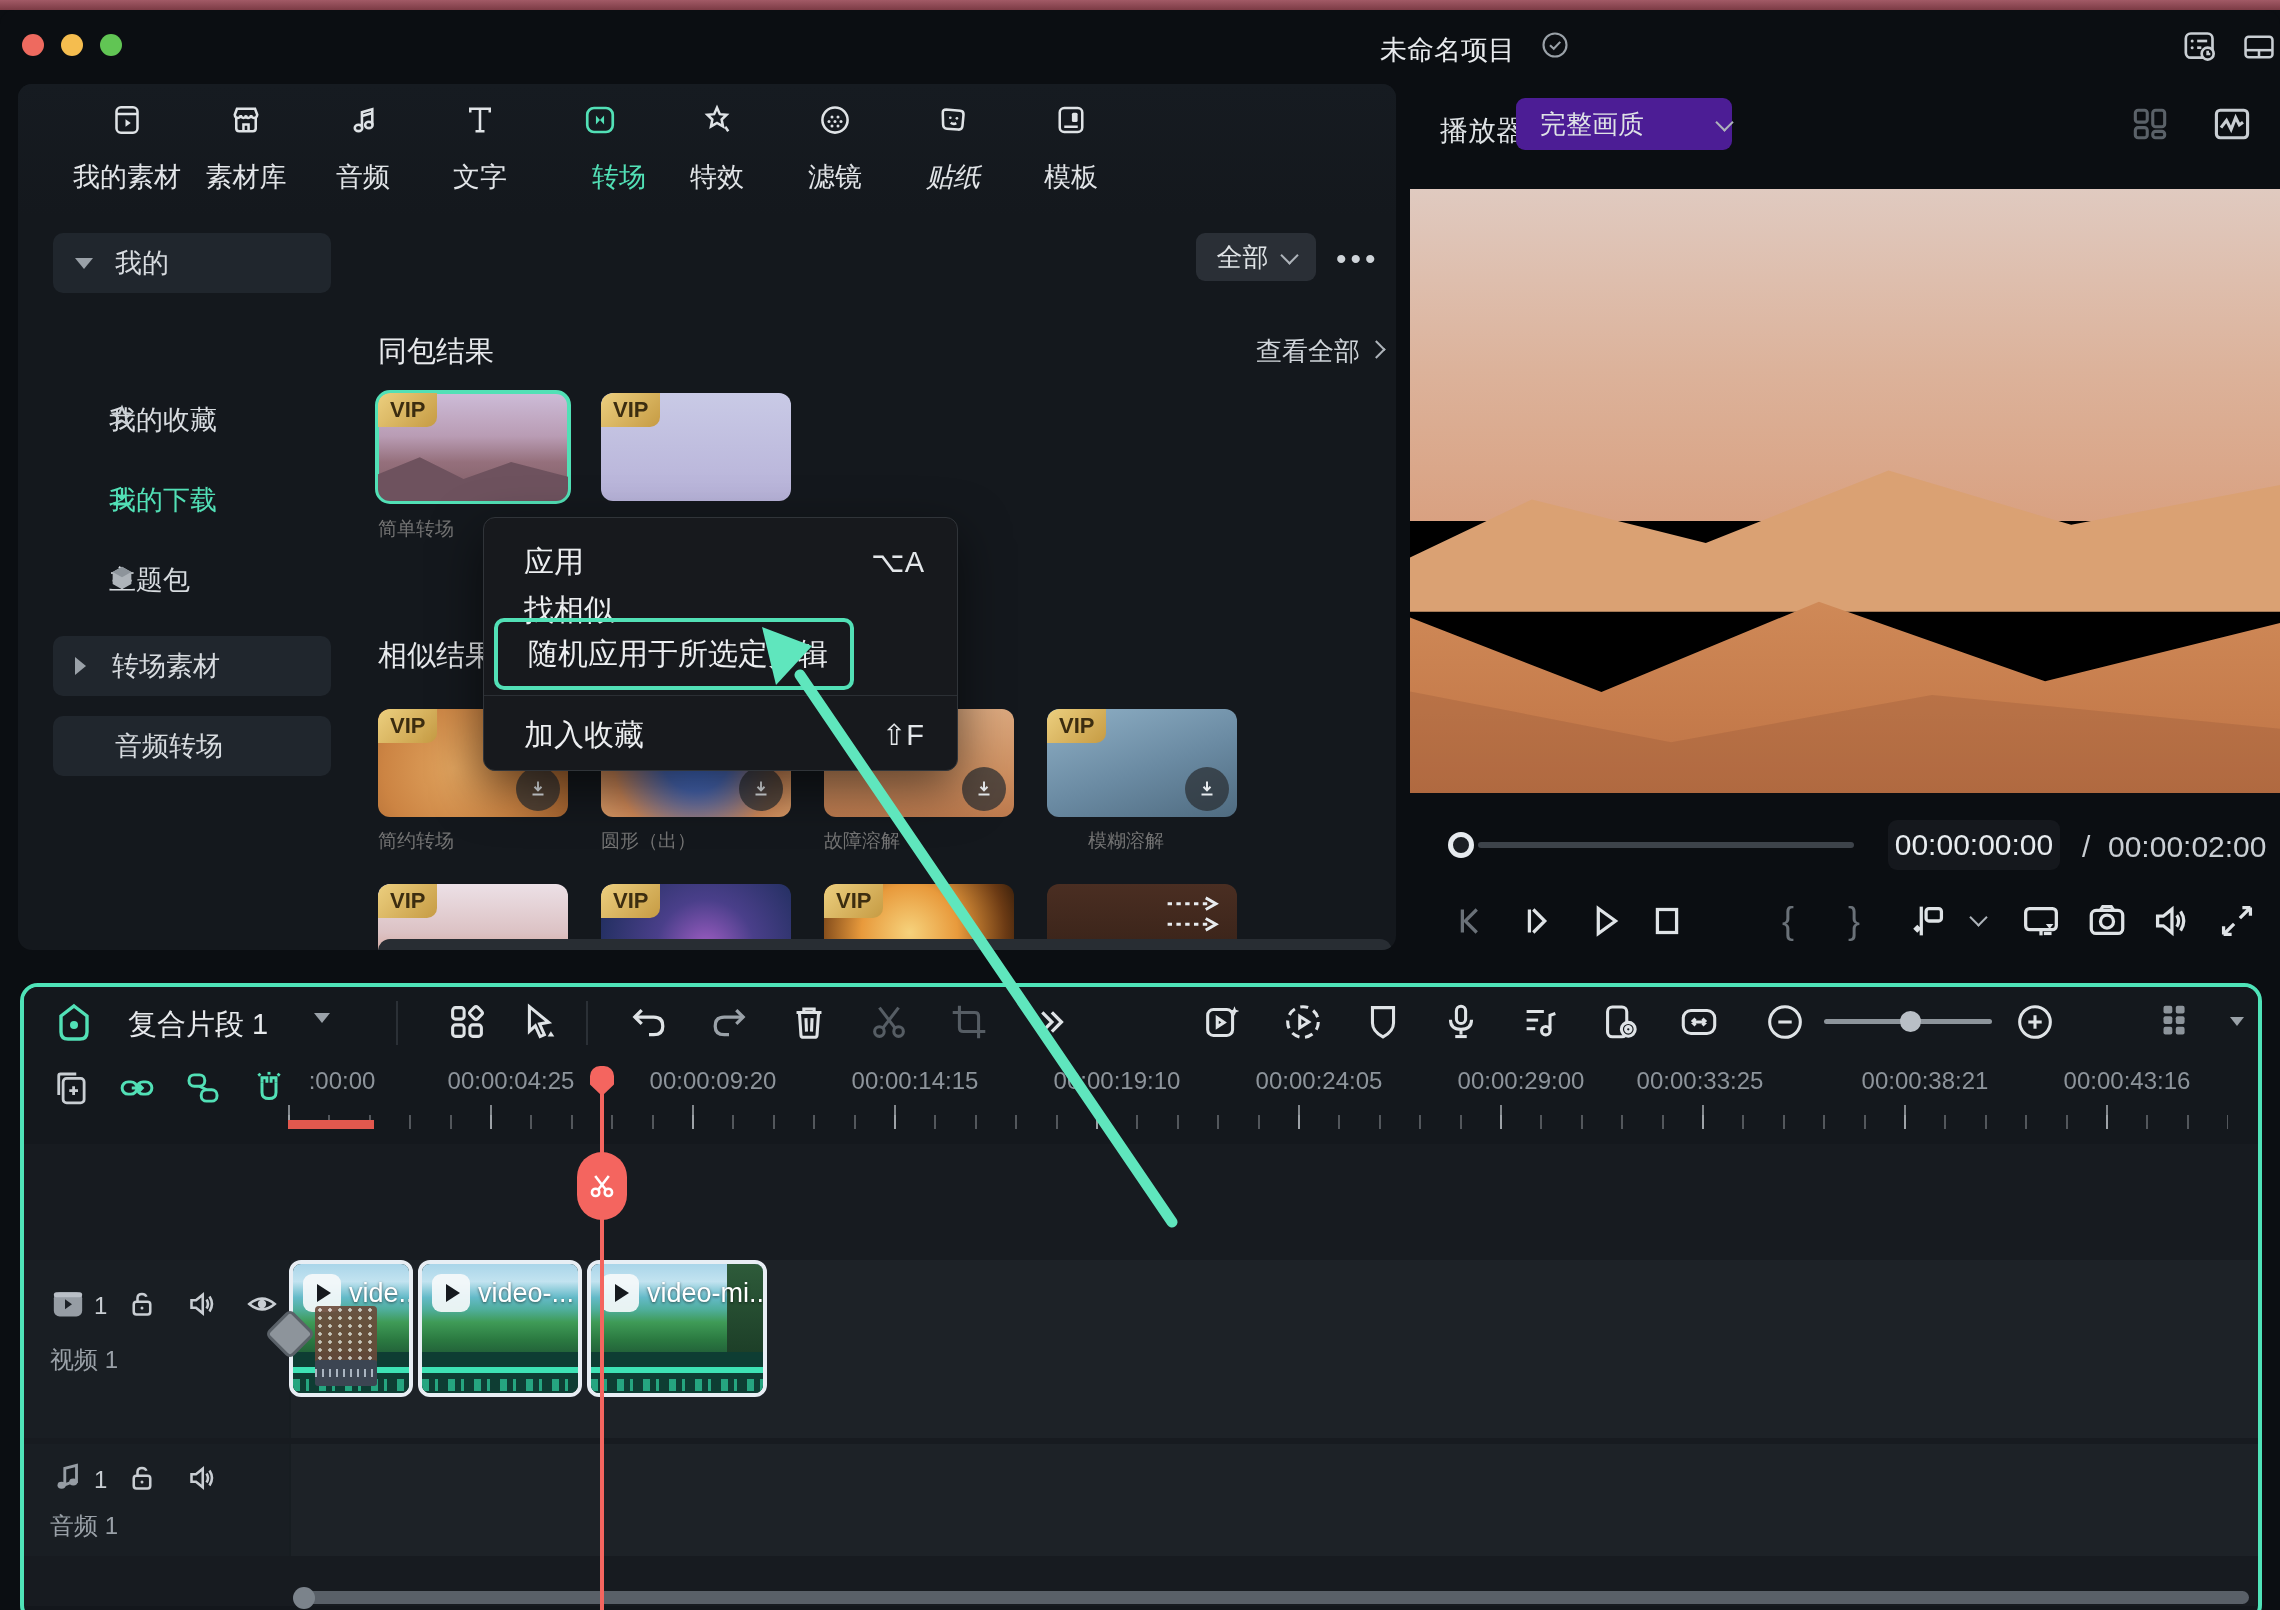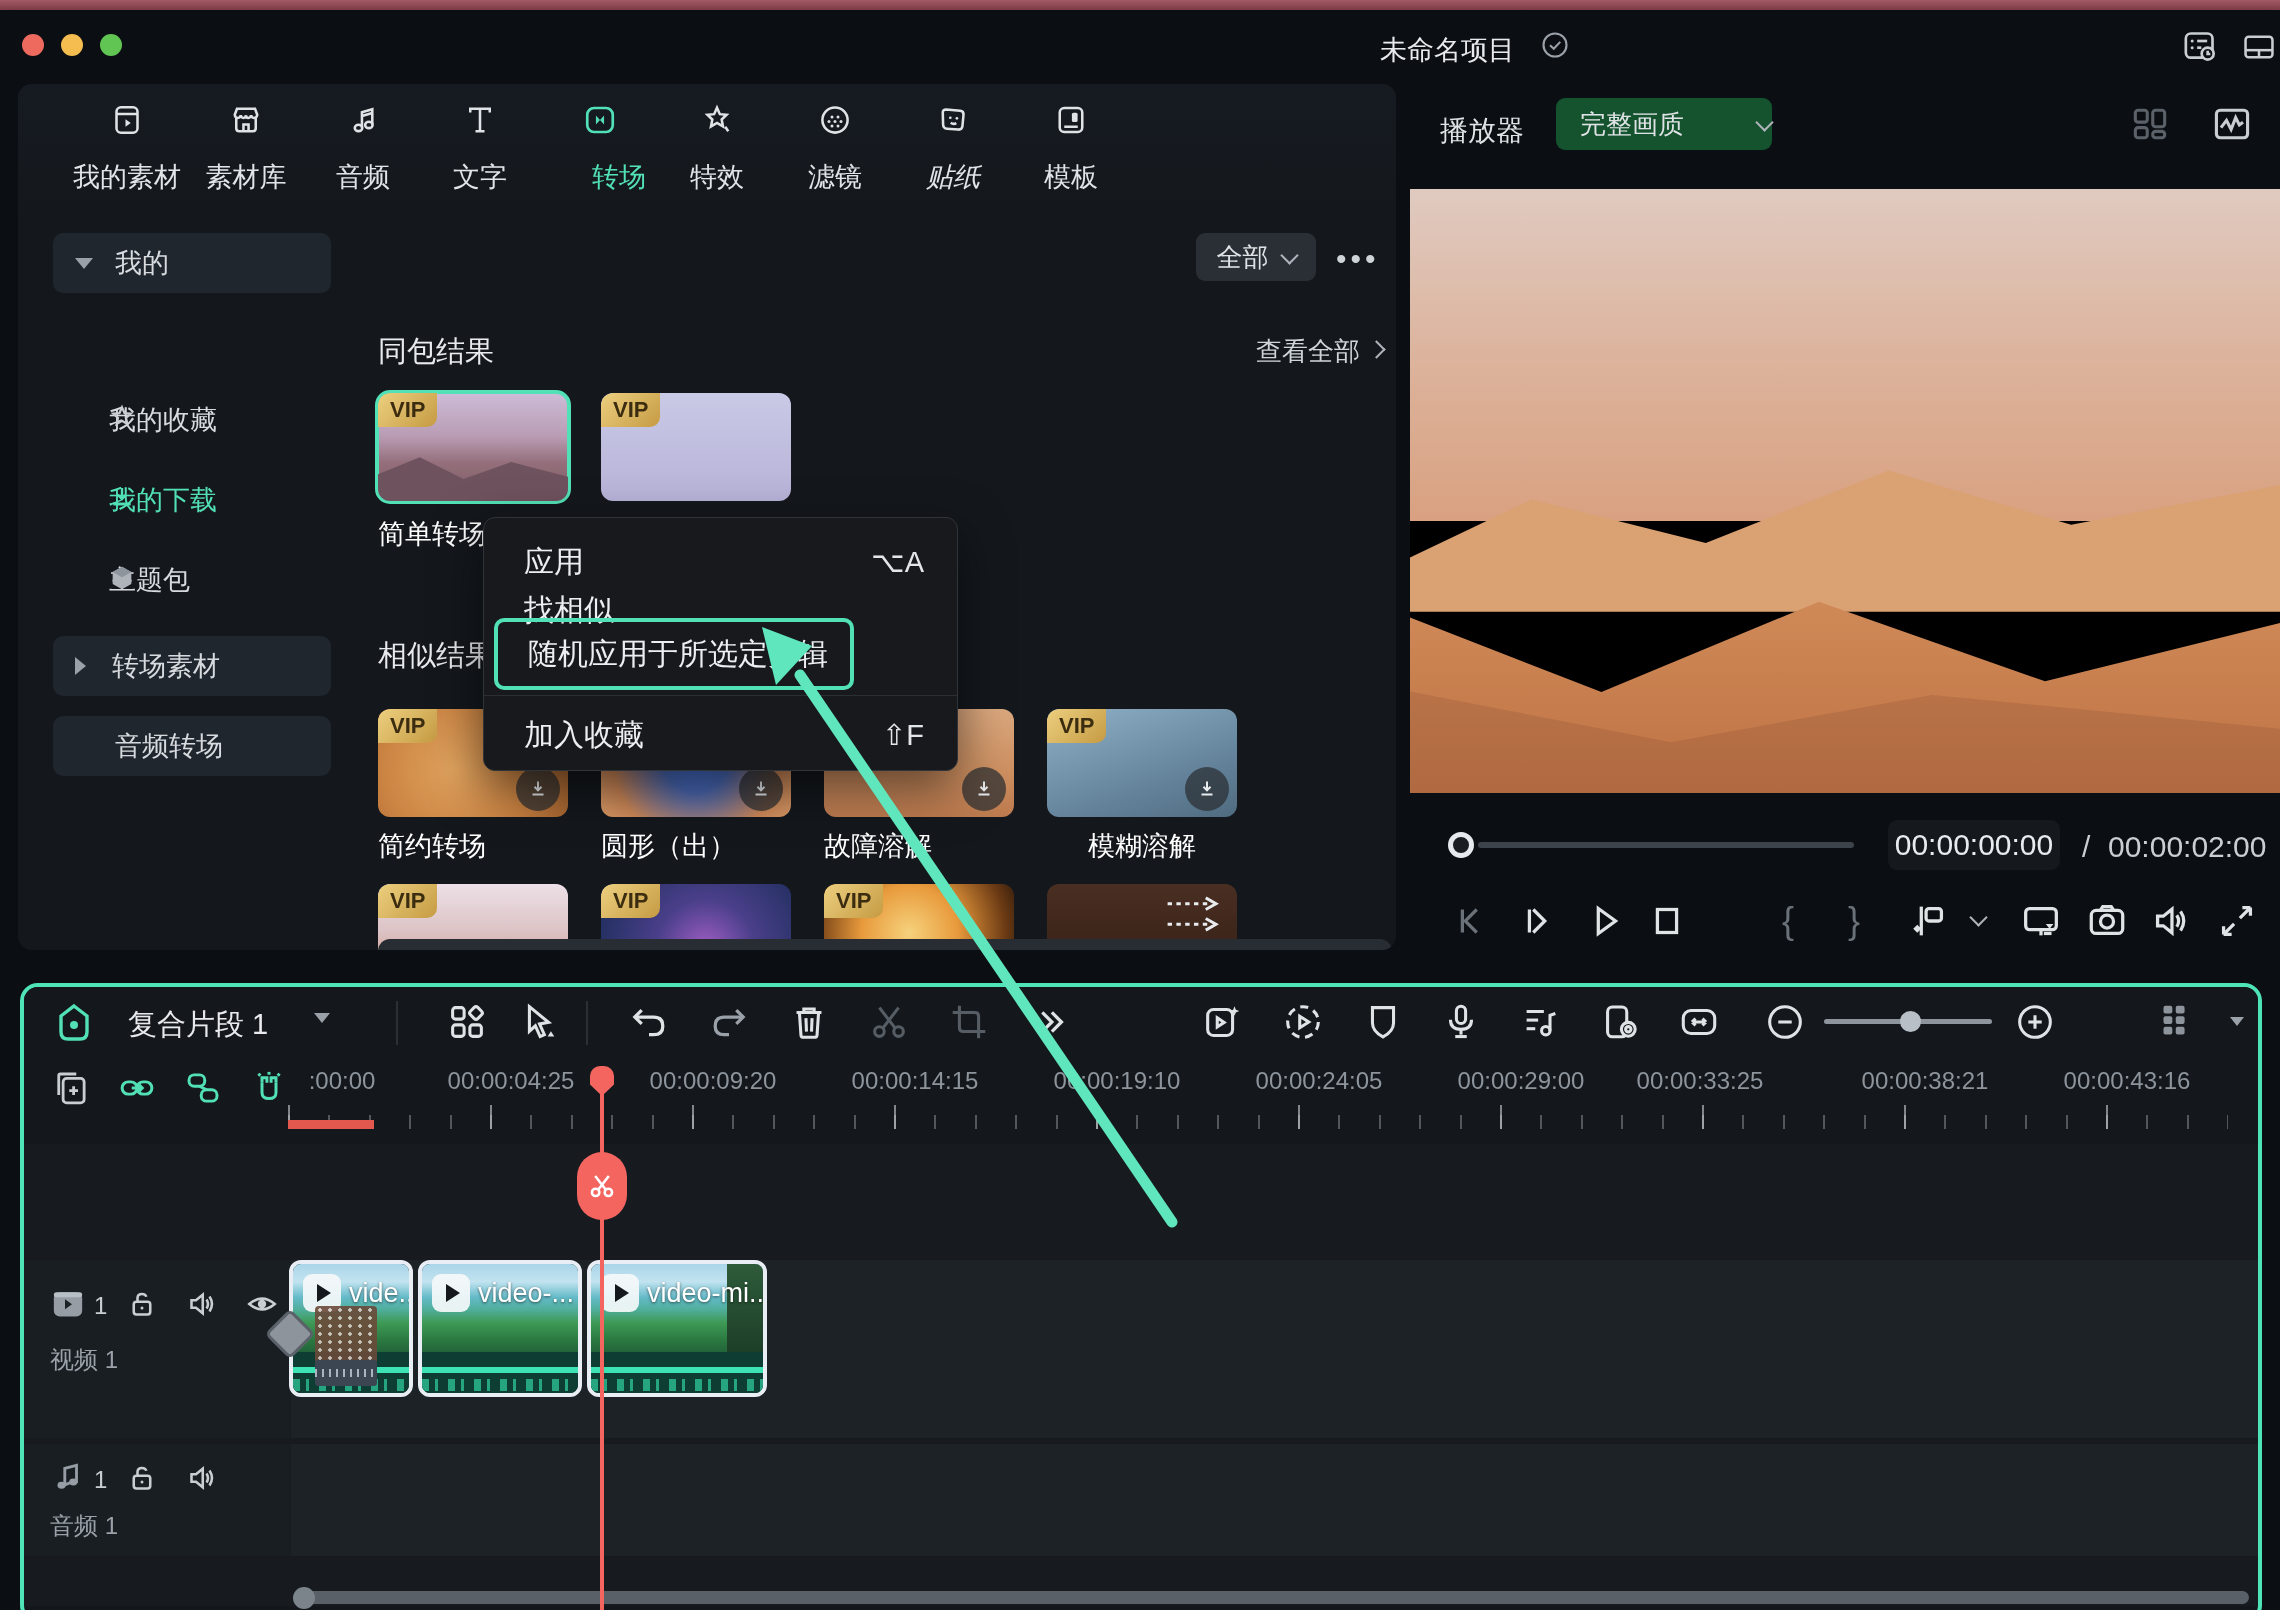--- a/index.html
+++ b/index.html
@@ -34,21 +34,21 @@
   .dots{font-size:30px;letter-spacing:4px;color:#cfd4d9;}
   .sec-title{font-size:29px;color:#e8eaed;}
   .viewall{font-size:26px;color:#cfd4d9;display:flex;align-items:center;gap:10px;}
   .chev{display:inline-block;width:11px;height:11px;border-right:2.5px solid #aeb4ba;border-bottom:2.5px solid #aeb4ba;transform:rotate(45deg);margin-top:-4px;}
   .chev.r{transform:rotate(-45deg);}
   
   .thumb{width:190px;height:108px;border-radius:12px;overflow:hidden;}
   .thumb.sel{outline:4px solid #52e0b6;outline-offset:-1px;}
   .vip{left:0;top:0;height:34px;padding:0 12px;background:linear-gradient(135deg,#eccf7f,#c69b43);border-radius:12px 0 10px 0;display:flex;align-items:center;font-size:22px;font-weight:bold;color:#3c2d10;}
   .dl{right:8px;bottom:6px;width:44px;height:44px;border-radius:50%;background:rgba(42,46,50,.72);display:flex;align-items:center;justify-content:center;}
-  .tlabel{font-size:27px;color:#ffffff;}
+  .tlabel{font-size:19px;color:#737373;}
   
   .g-dusk{background:linear-gradient(180deg,#cdbcd8 0%,#b99cb4 40%,#95707c 64%,#7c5a62 100%);}
   .g-lav{background:linear-gradient(180deg,#c9cae6 0%,#b7b2d8 100%);}
   .g-van{background:radial-gradient(circle at 40% 55%,#e0a35e 0%,#cc8443 55%,#a3622f 100%);}
   .g-circ{background:radial-gradient(circle at 50% 45%,#3f6fd2 0%,#4a6ab8 30%,#cd8757 75%,#d89a66 100%);}
   .g-des{background:linear-gradient(180deg,#dba87e 0%,#cd8f60 60%,#bd7a4e 100%);}
   .g-blur{background:linear-gradient(160deg,#8fb0c6 0%,#6a8aa2 55%,#4f6b80 100%);}
   .g-pink{background:linear-gradient(180deg,#ece0e6 0%,#dcc2c4 45%,#c97c5c 100%);}
   .g-neb{background:radial-gradient(circle at 55% 60%,#a05ec4 0%,#4a3f8a 40%,#1a2c58 100%);}
   .g-fire{background:radial-gradient(circle at 45% 45%,#f6d27c 0%,#e89a3c 40%,#6b3a14 80%,#2e1a0a 100%);}
@@ -366,21 +366,21 @@
       </div>
       <div class="mdiv"></div>
       <div class="mi" style="top:193px;">
         <span class="t">加入收藏</span>
         <span class="sc">⇧F</span>
       </div>
     </div>
   </div>
 
   <div class="abs pl-title" style="left:1440px;top:112px;">播放器</div>
-  <div class="abs chip" style="left:1556px;top:98px;width:216px;height:52px;justify-content:flex-start;background:#14532d;">
+  <div class="abs chip" style="left:1516px;top:98px;width:216px;height:52px;justify-content:flex-start;background:#4c1d95;">
     <span class="lbl" style="margin-left:24px;">完整画质</span>
     <span class="chev" style="margin-left:60px;"></span>
   </div>
   <span class="abs" style="left:2128px;top:102px;">
     <svg width="44" height="44" viewBox="0 0 24 24" fill="none" stroke="#5a6168" stroke-width="1.7">
         <rect x="4" y="4.5" width="6.5" height="6.5" rx="1.5"></rect>
         <rect x="13.5" y="4.5" width="6.5" height="9" rx="1.5"></rect>
         <rect x="4" y="14" width="6.5" height="5.5" rx="1.5"></rect>
         <rect x="13.5" y="16" width="6.5" height="3.5" rx="1.5"></rect>
       </svg>

